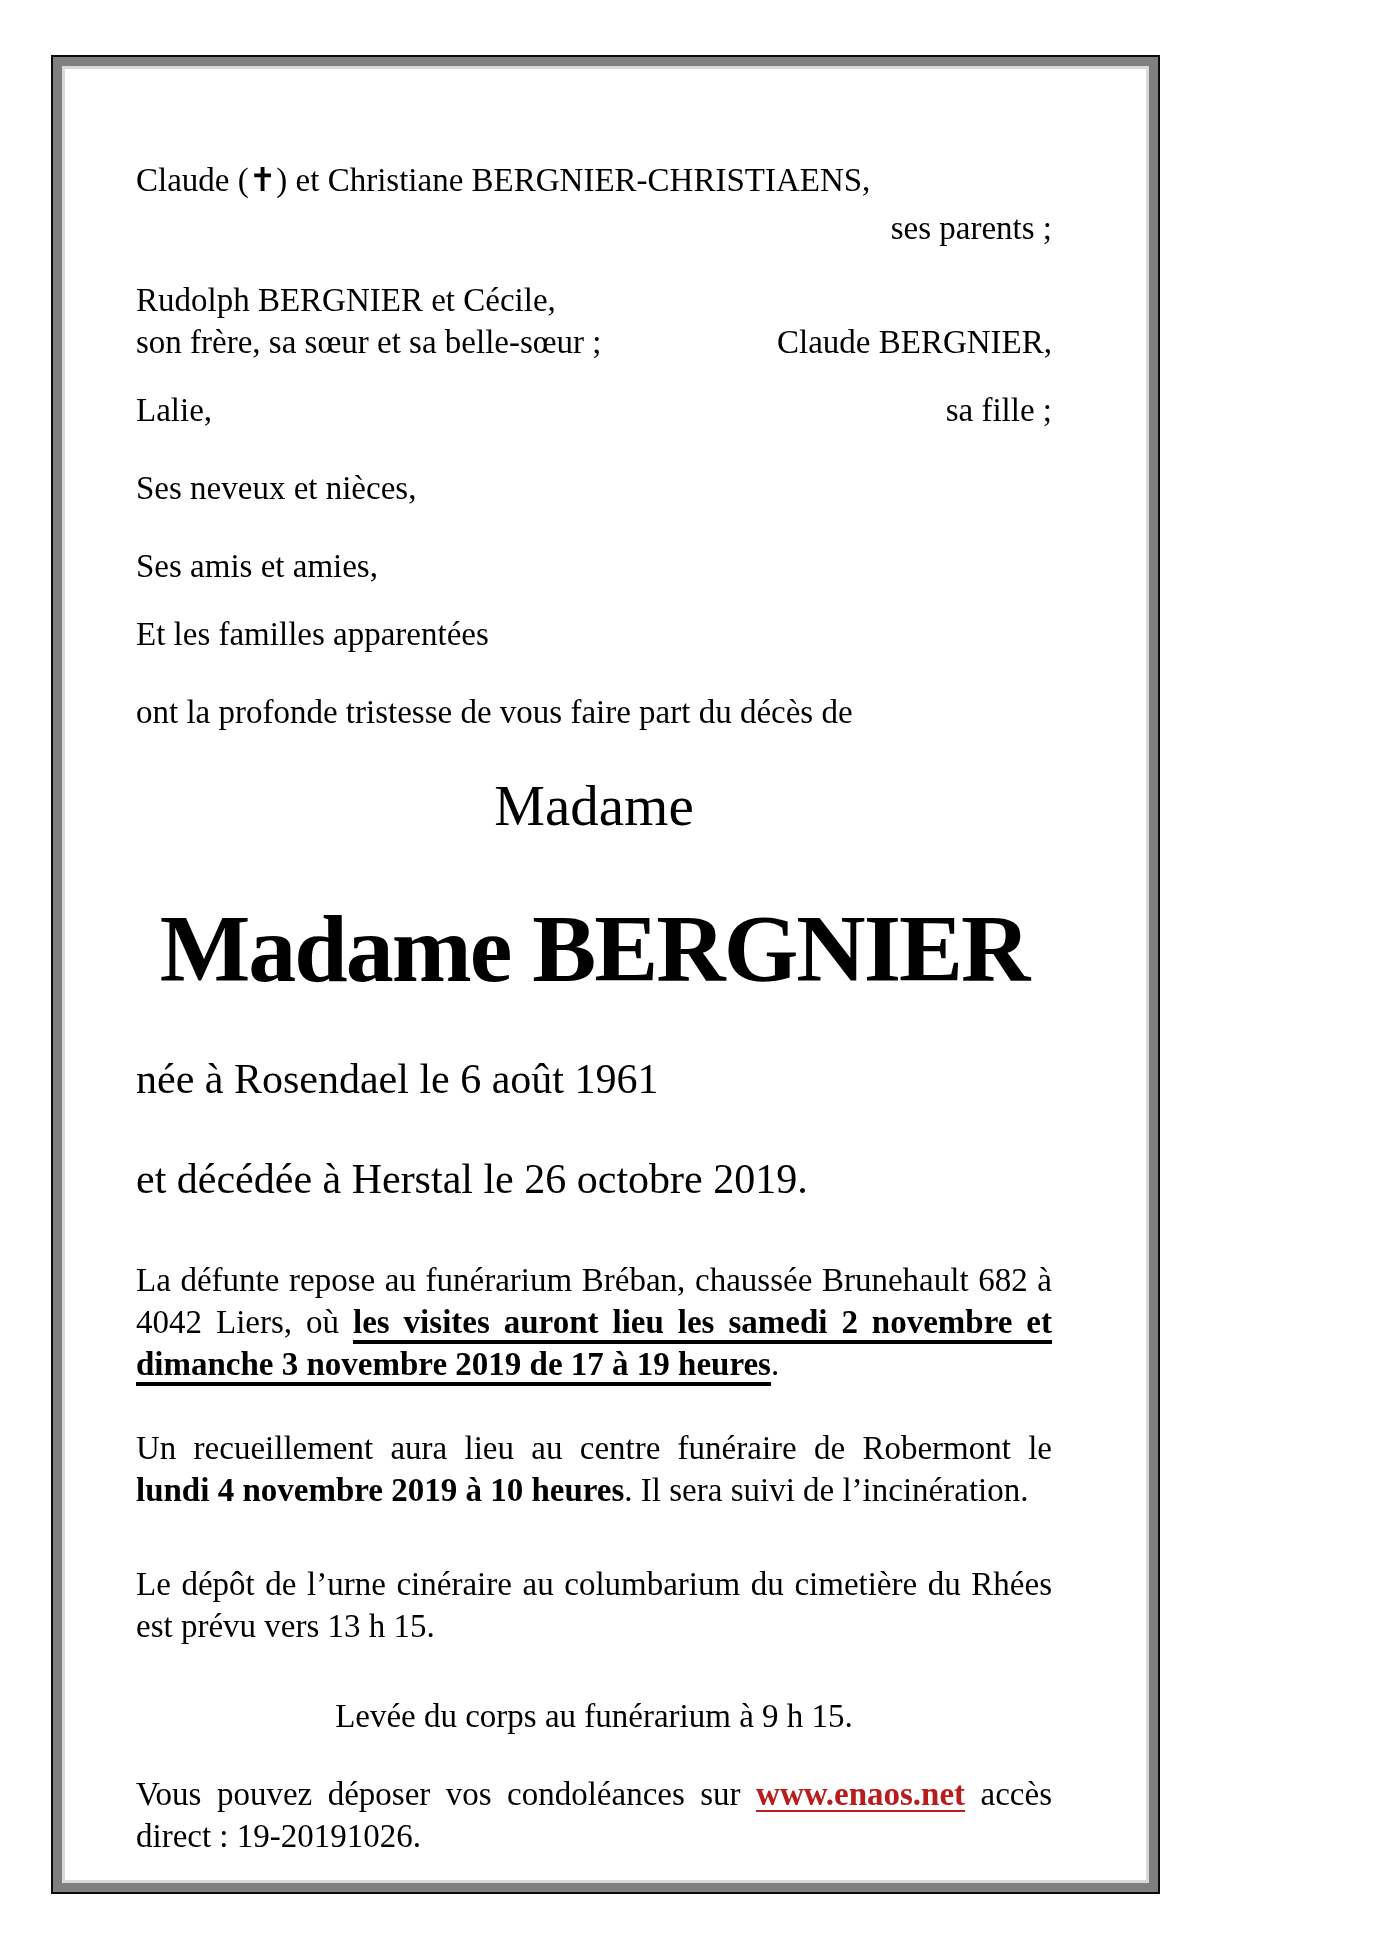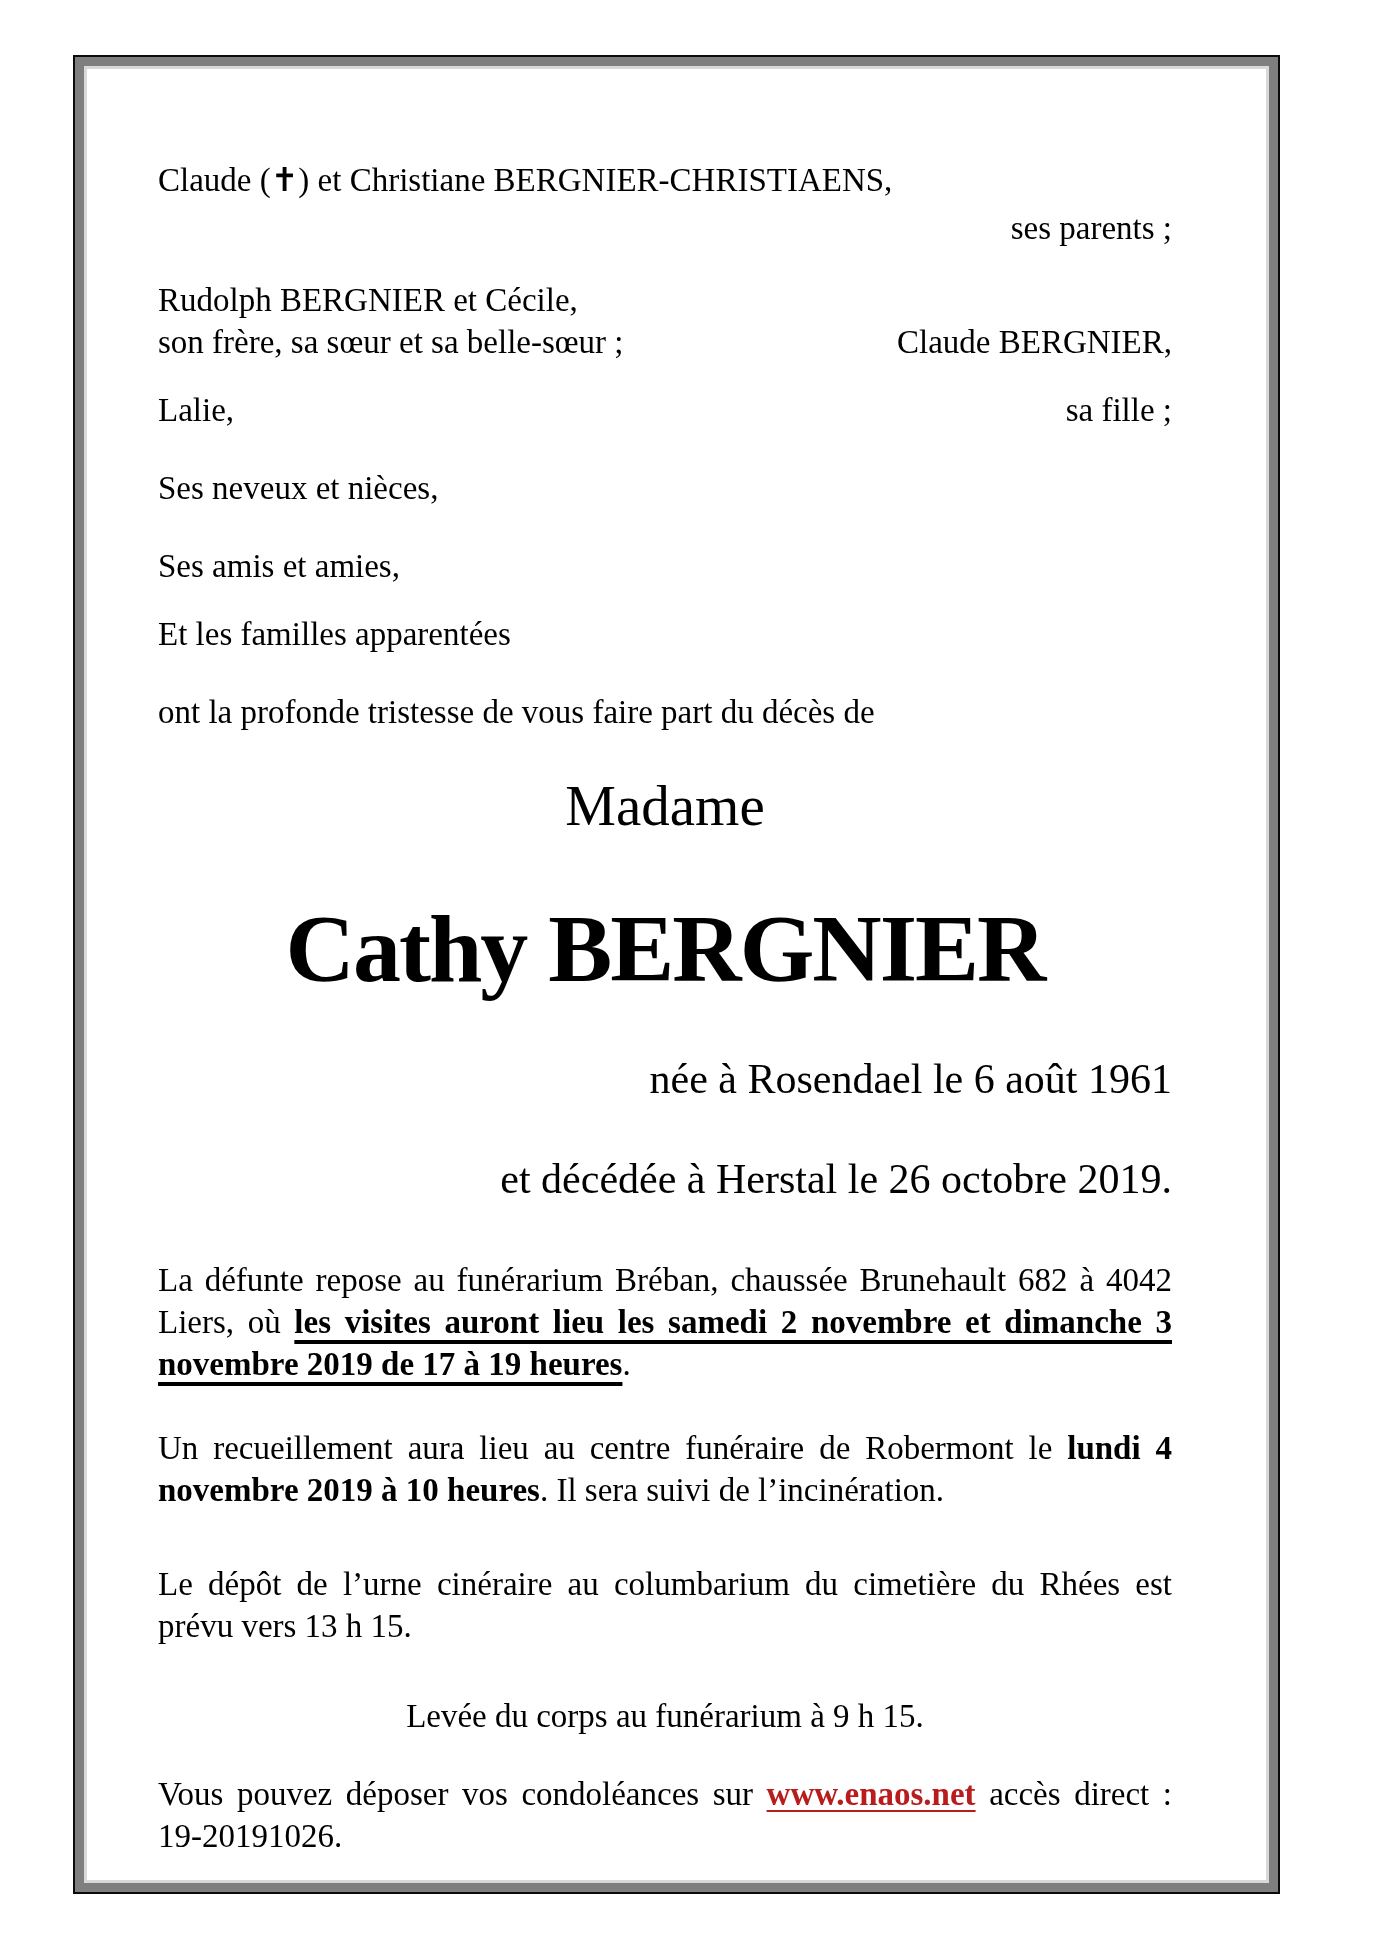--- a/index.html
+++ b/index.html
@@ -7,22 +7,22 @@
     position: relative;
     width: 1378px;
     height: 1949px;
     background: #ffffff;
     font-family: "Liberation Serif", "DejaVu Serif", serif;
     color: #000000;
     overflow: hidden;
   }
   .frame {
     position: absolute;
-    left: 73px; top: 55px;
-    width: 1207px; height: 1839px;
+    left: 51px; top: 55px;
+    width: 1109px; height: 1839px;
     box-sizing: border-box;
     border: 2px solid #0a0a0a;
   }
   .frame-band {
     width: 100%; height: 100%;
     box-sizing: border-box;
     border: 9px solid #7f7f7f;
   }
   .frame-inner {
     width: 100%; height: 100%;
@@ -59,21 +59,21 @@
   }
   .deceased-name {
     text-align: center;
     font-size: 96px;
     line-height: 116px;
     font-weight: bold;
     letter-spacing: -2px;
     white-space: nowrap;
   }
   .vital-line {
-    text-align: right;
+    text-align: left;
     font-size: 42px;
     line-height: 56px;
     margin-top: 44px;
   }
   .para {
     text-align: justify;
     text-justify: inter-word;
   }
   .centered { text-align: center; }
   .bold-underline {
@@ -118,21 +118,21 @@
           <div class="line mt28">Ses neveux et nièces,</div>
 
           <div class="line mt28">Ses amis et amies,</div>
 
           <div class="line mt26">Et les familles apparentées</div>
 
           <div class="line mt28">ont la profonde tristesse de vous faire part du décès de</div>
 
           <div class="title-madame mt37">Madame</div>
 
-          <div class="deceased-name mt49">Cathy BERGNIER</div>
+          <div class="deceased-name mt49">Madame BERGNIER</div>
 
           <div class="vital-line mt21">née à Rosendael le 6 août 1961</div>
 
           <div class="vital-line mt42">et décédée à Herstal le 26 octobre 2019.</div>
 
           <div class="para mt43"><span>La défunte repose au funérarium Bréban, chaussée Brunehault 682 à 4042 Liers, où </span><span class="bold-underline">les visites auront lieu les samedi 2 novembre et dimanche 3 novembre 2019 de 17 à 19 heures</span><span>.</span></div>
 
           <div class="para mt42"><span>Un recueillement aura lieu au centre funéraire de Robermont le </span><span class="bold">lundi 4 novembre 2019 à 10 heures</span><span>. Il sera suivi de l’incinération.</span></div>
 
           <div class="para mt52">Le dépôt de l’urne cinéraire au columbarium du cimetière du Rhées est prévu vers 13 h 15.</div>

